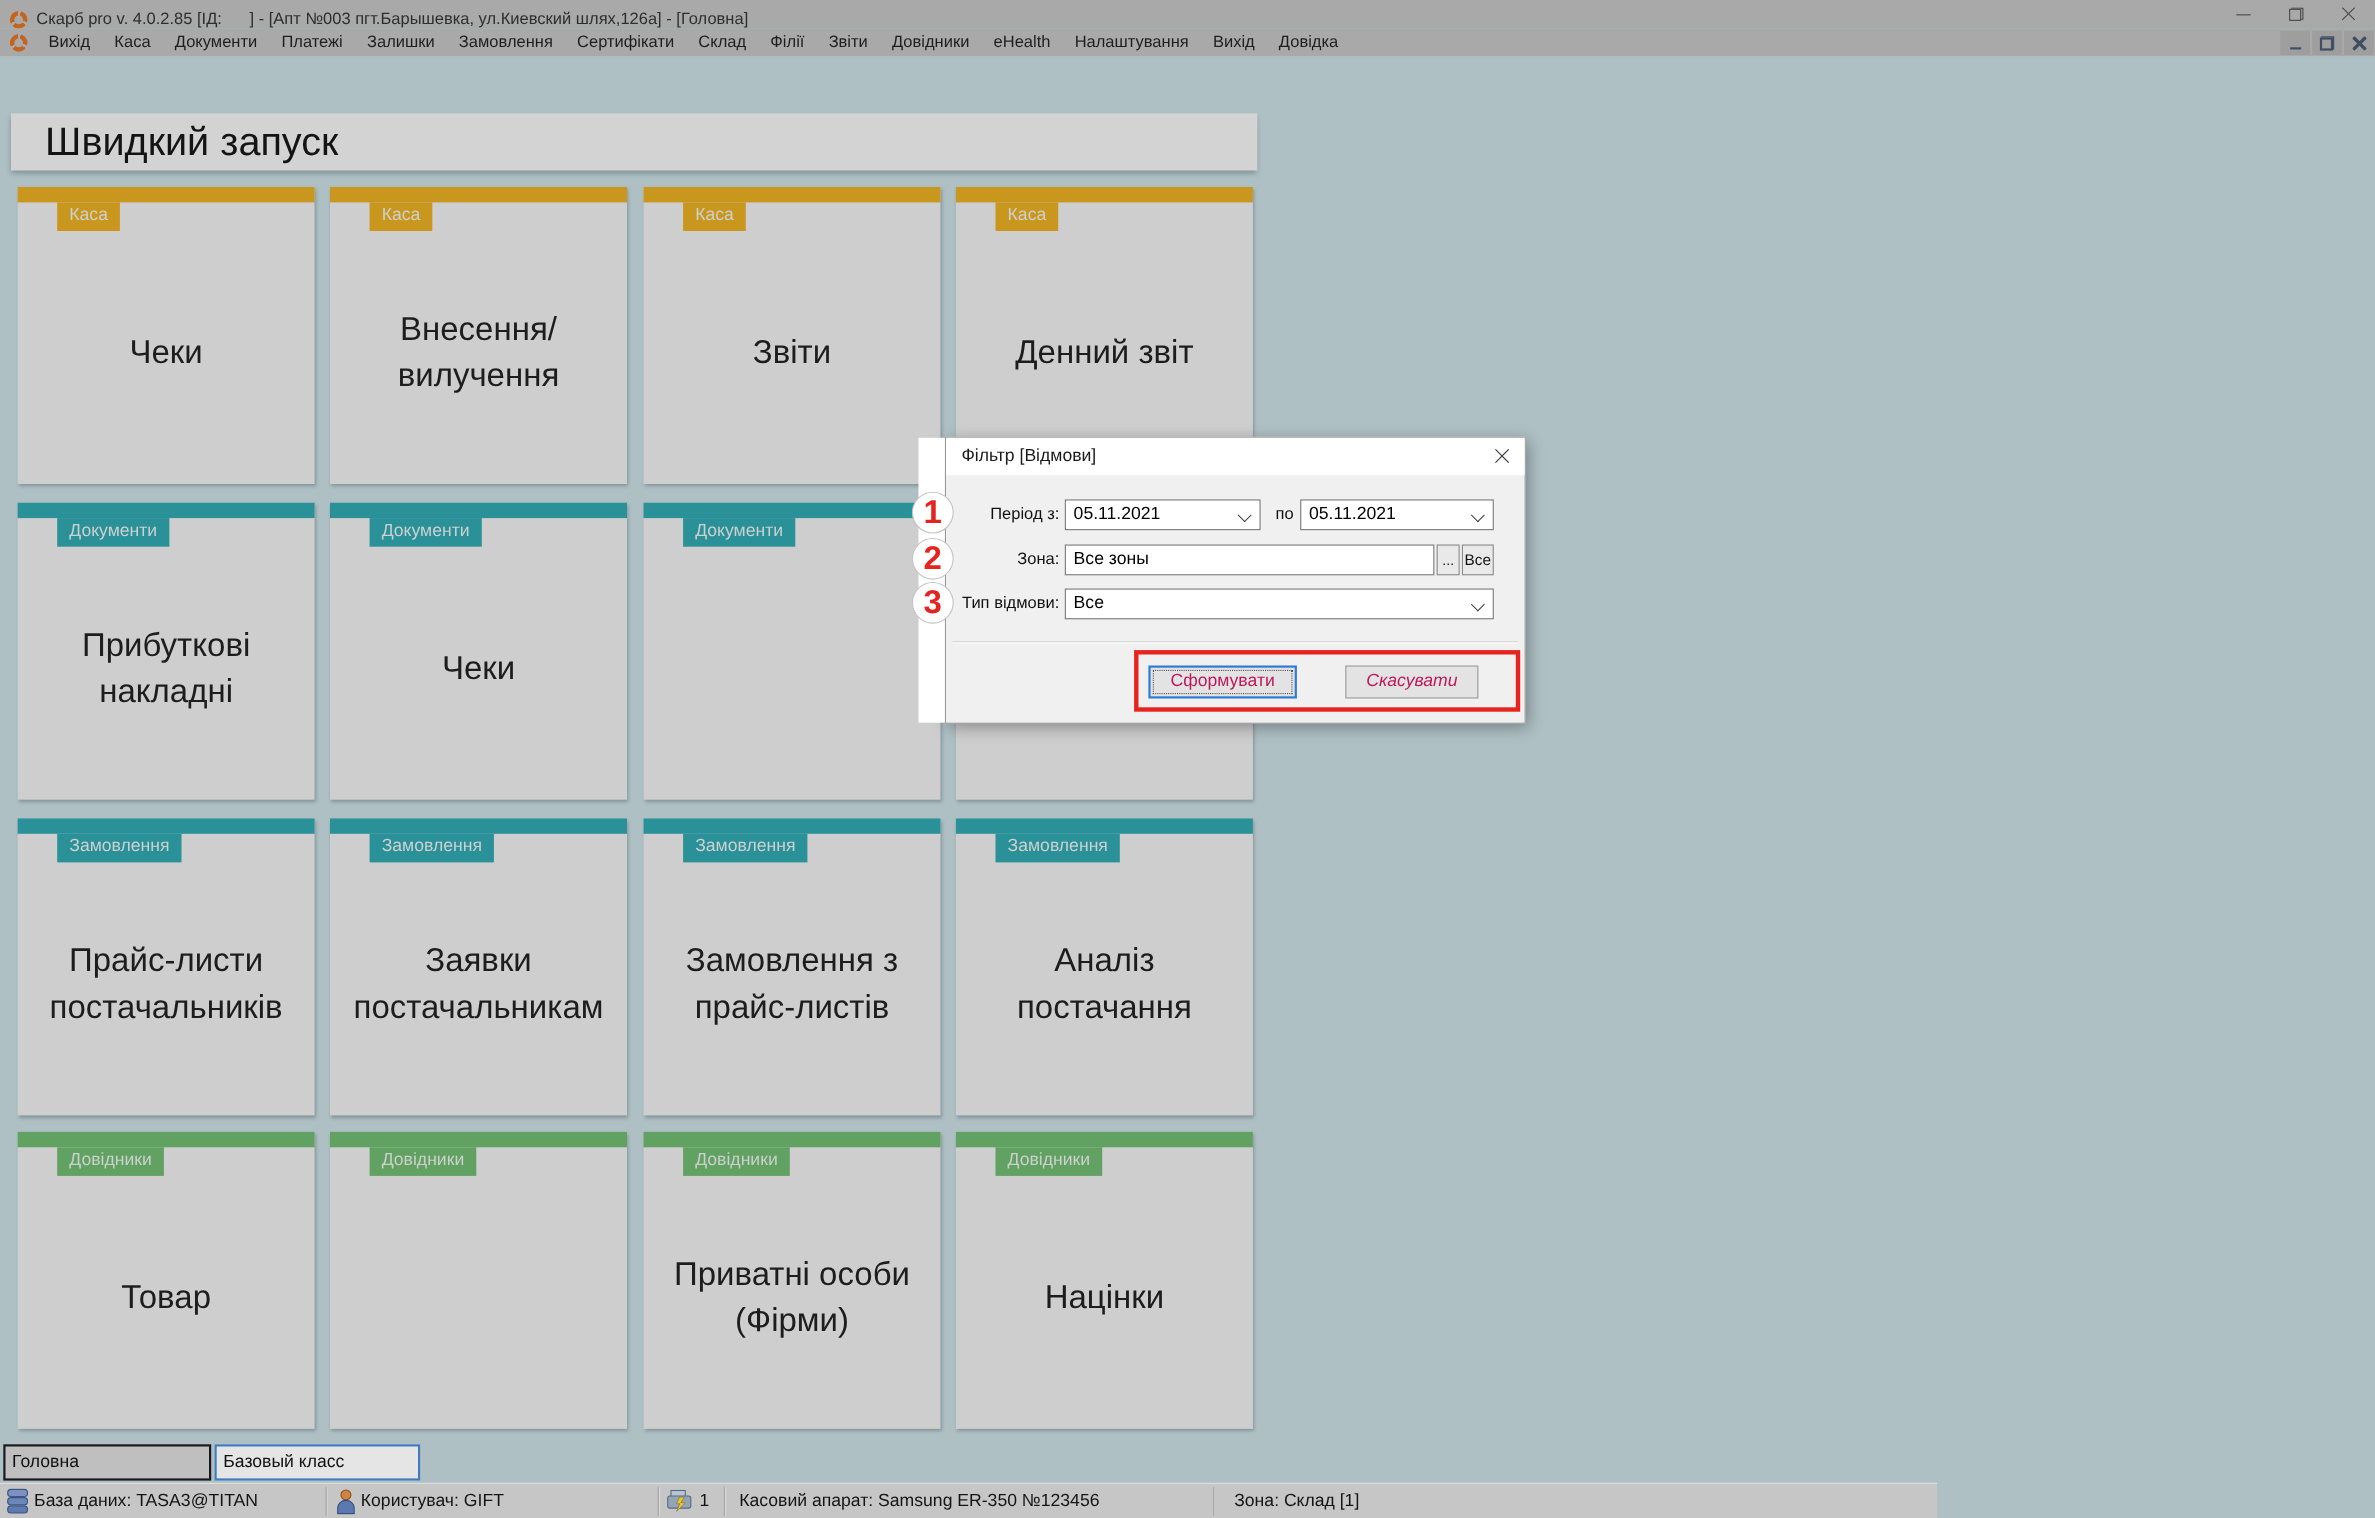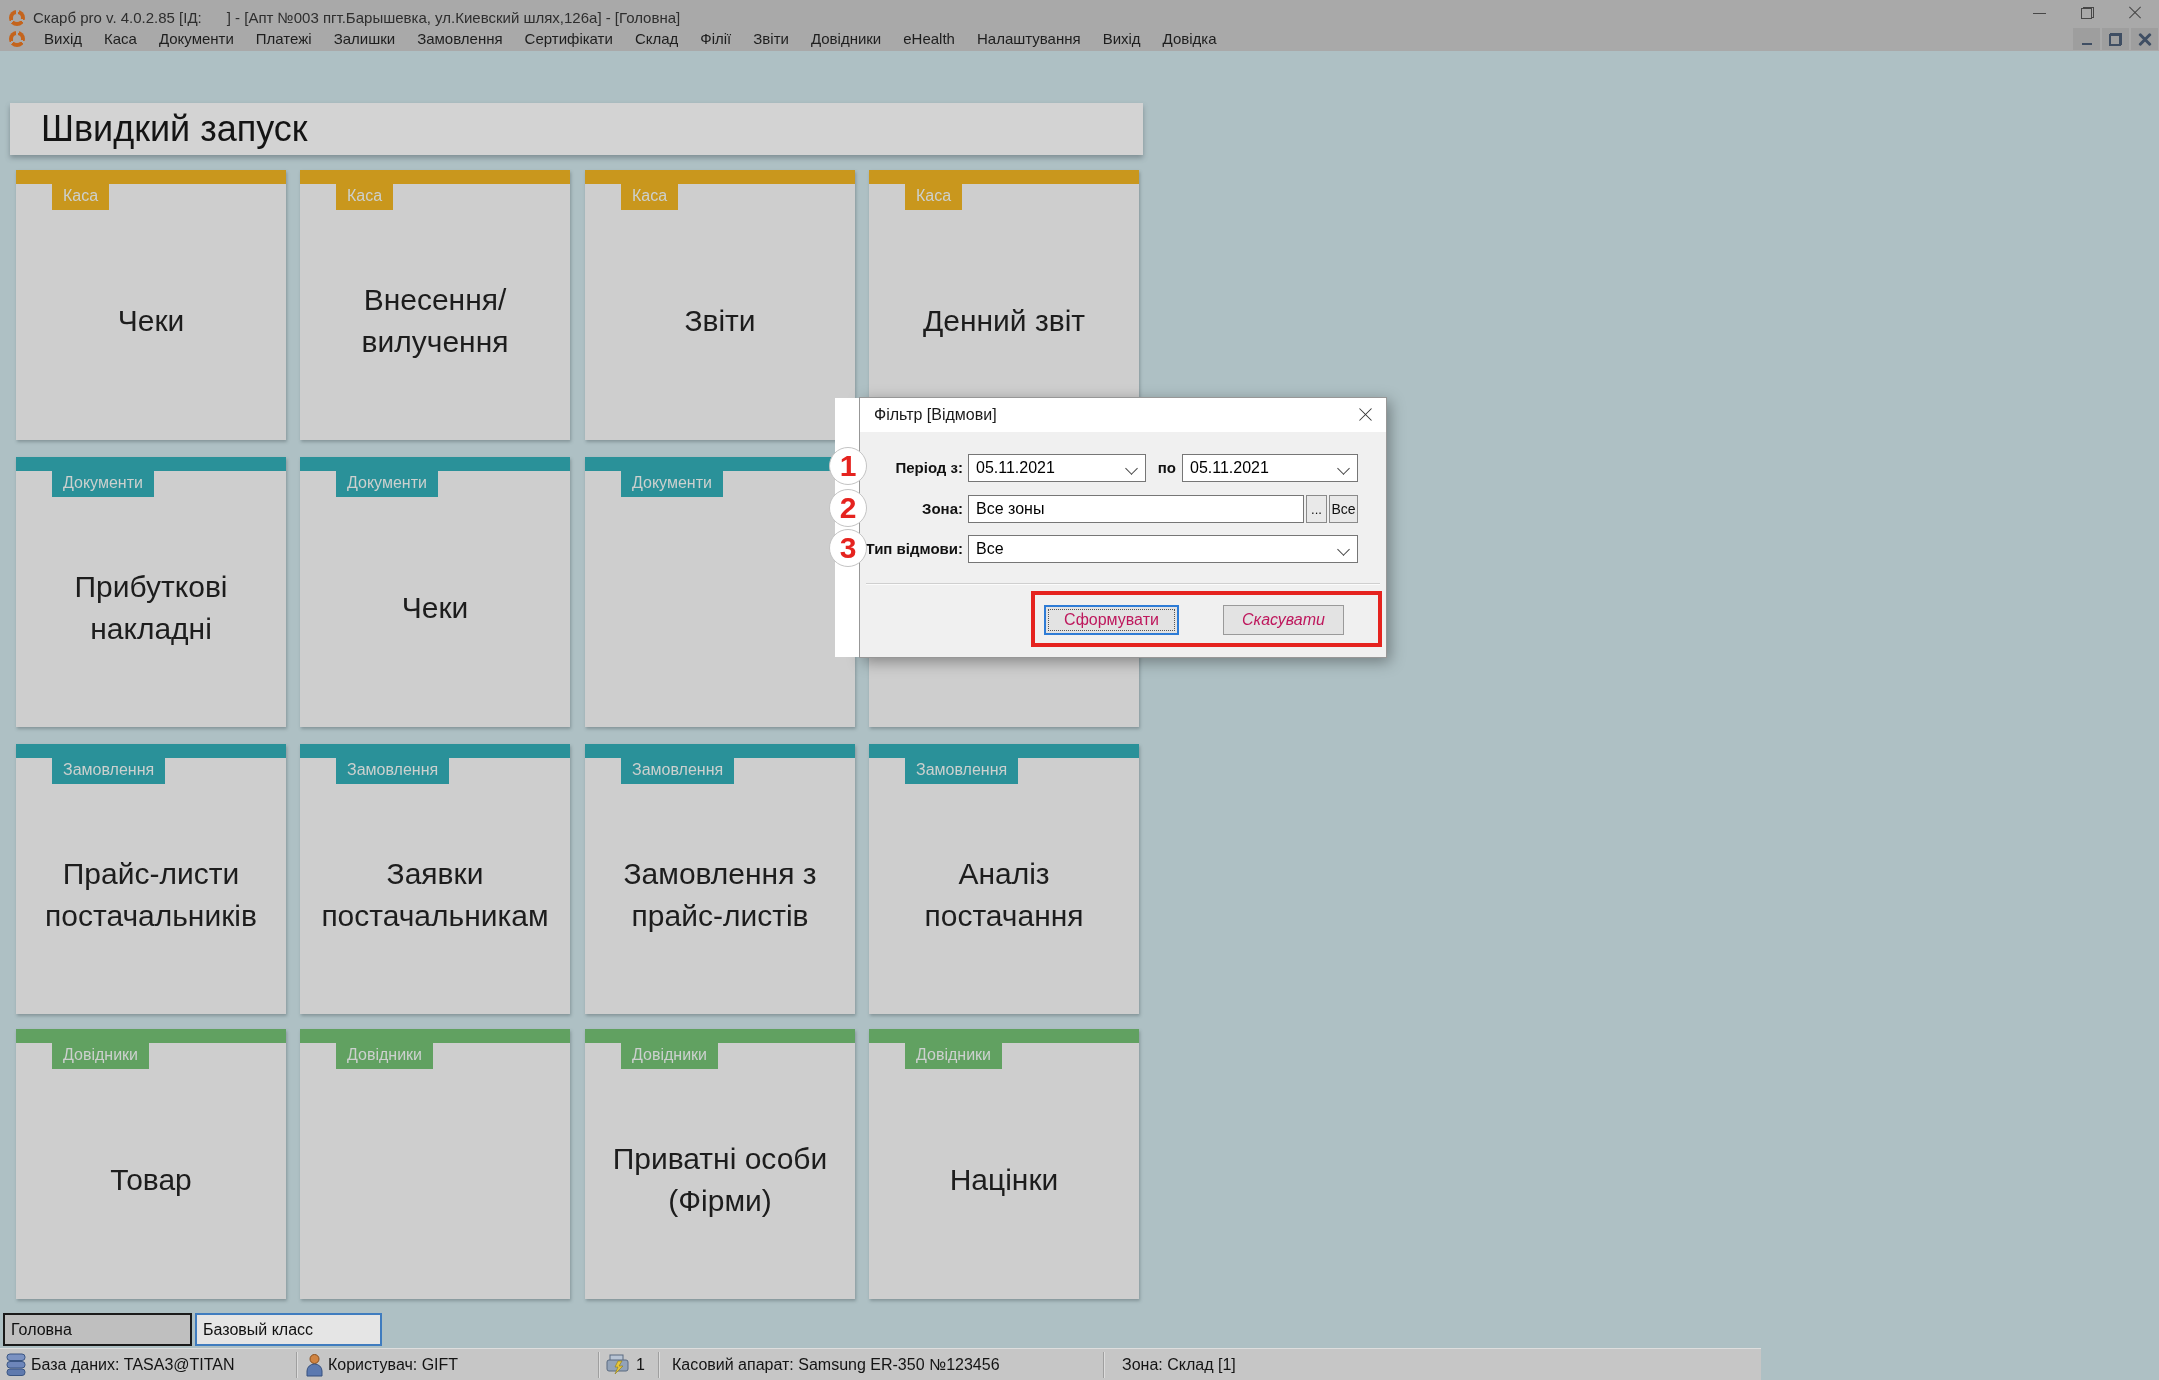--- a/index.html
+++ b/index.html
@@ -44,21 +44,21 @@
     text-align:center;font-size:30px;font-weight:300;color:#1d1d1d;line-height:1.4;overflow-wrap:break-word;}
   .c0{left:16px}.c1{left:300px}.c2{left:585px}.c3{left:869px}
   .r0{top:170px}.r1{top:457px}.r2{top:744px}.r3{top:1029px}
   
   .dialog{position:absolute;left:859px;top:397px;width:528px;height:261px;background:#f0f0f0;border:1px solid #979797;
     box-shadow:3px 4px 14px rgba(0,0,0,.35);z-index:10;box-sizing:border-box;}
   .dlg-title{height:34px;background:#ffffff;display:flex;align-items:center;padding-left:14px;font-size:16px;color:#1a1a1a;}
   .dlg-close{position:absolute;top:9px;right:13px;width:15px;height:15px;cursor:pointer;}
   .dlg-close i,.dlg-close b{position:absolute;left:-1px;top:7px;width:17px;height:1px;background:#333;}
   .dlg-close i{transform:rotate(45deg);} .dlg-close b{transform:rotate(-45deg);}
-  .flabel{position:absolute;left:0;width:103px;text-align:right;font-size:15px;color:#111;line-height:28px;font-weight:bold;}
+  .flabel{position:absolute;left:0;width:103px;text-align:right;font-size:15px;color:#111;line-height:28px;}
   .combo,.tbox{position:absolute;height:28px;background:#fff;border:1px solid #767676;box-sizing:border-box;
     font-size:16px;color:#000;display:flex;align-items:center;padding-left:7px;}
   .caret{position:absolute;right:9px;top:9px;width:8px;height:8px;border-right:1px solid #444;border-bottom:1px solid #444;transform:rotate(45deg);}
   .smallbtn{position:absolute;height:28px;background:#e9e9e9;border:1px solid #8a8a8a;box-sizing:border-box;
     font-size:13px;color:#111;display:flex;align-items:center;justify-content:center;cursor:pointer;}
   .dlg-sep{position:absolute;left:6px;right:6px;top:185px;border-top:1px solid #cfcfcf;border-bottom:1px solid #fbfbfb;}
   .pushbtn{position:absolute;height:30px;box-sizing:border-box;font-size:16px;color:#be185d;background:#e3e3e3;
     display:flex;align-items:center;justify-content:center;cursor:pointer;}
   .btn-gen{left:184px;top:207px;width:135px;border:2px solid #2e7cd6;outline:1px dotted #555;outline-offset:-5px;}
   .btn-can{left:363px;top:207px;width:121px;border:1px solid #9a9a9a;font-style:italic;}

